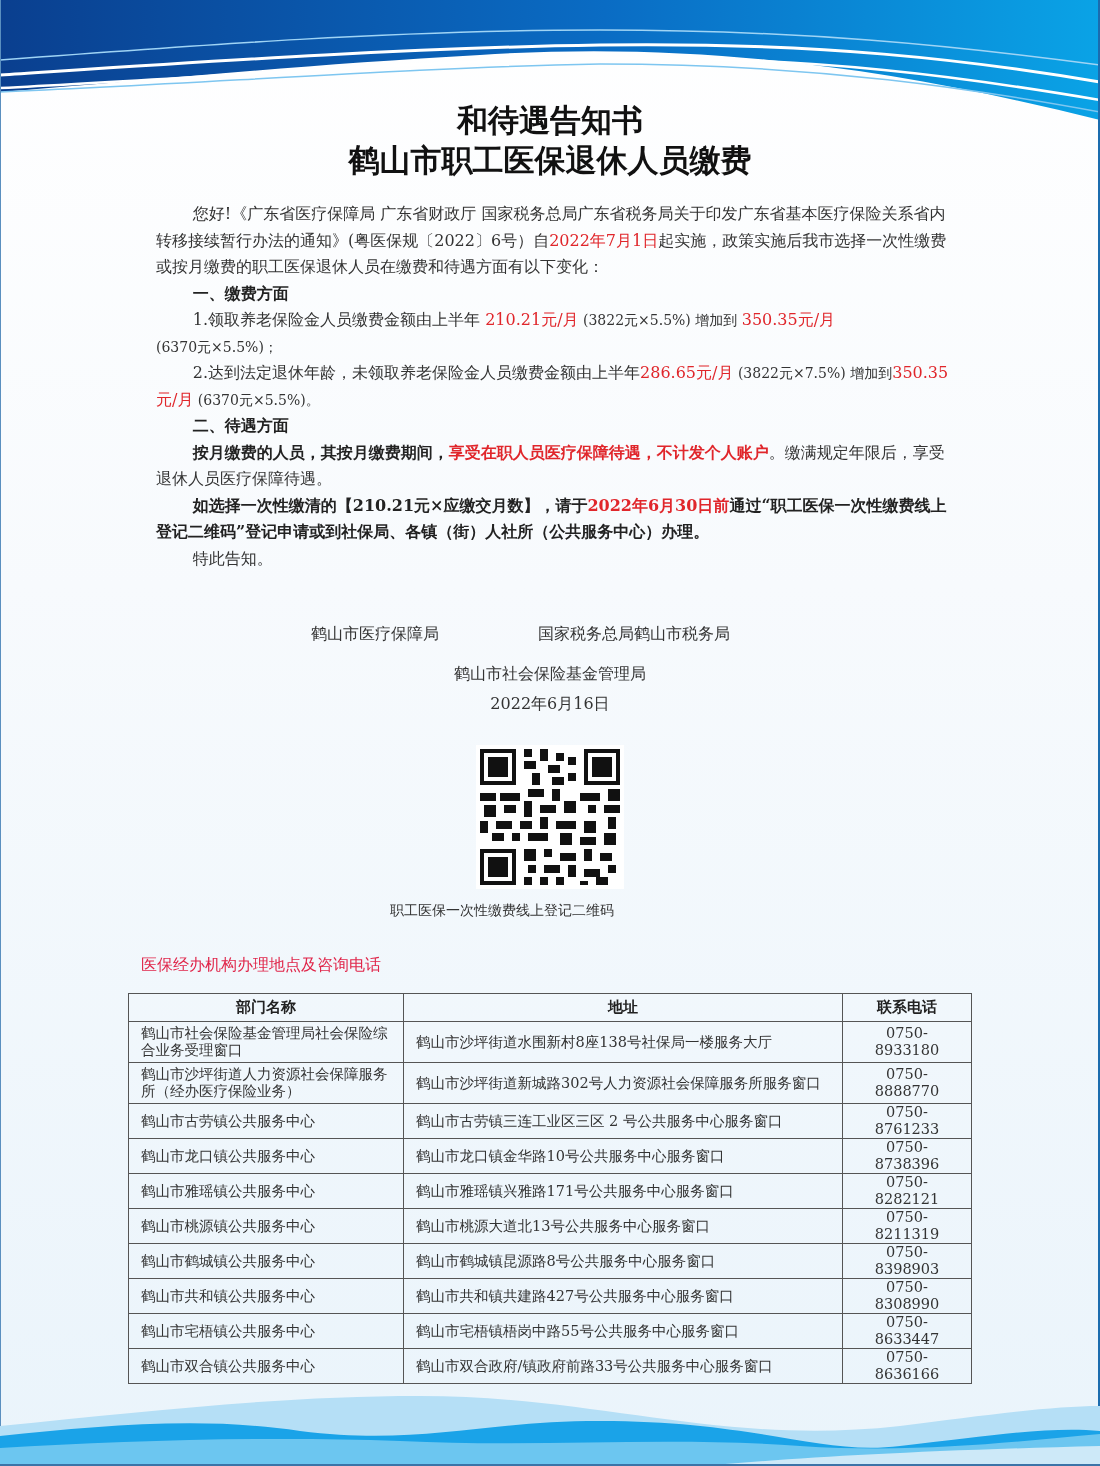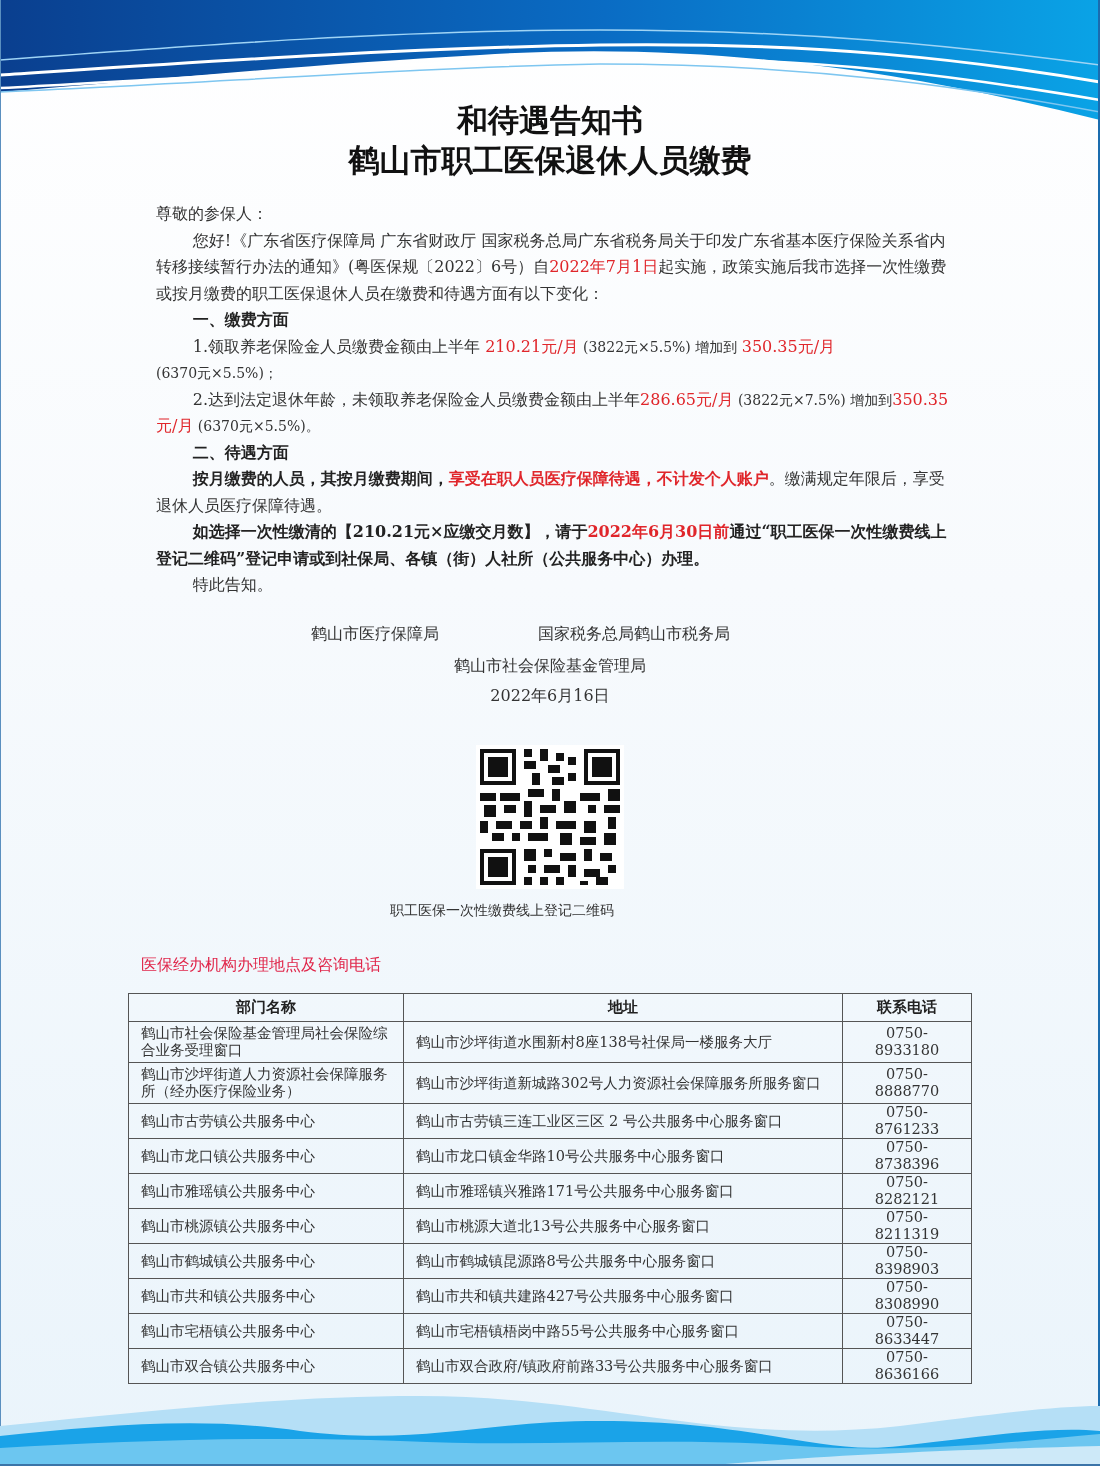--- a/index.html
+++ b/index.html
@@ -72,39 +72,38 @@
 </svg>
 <div class="frame-left"></div>
 <div class="frame-right"></div>
 
 <div class="title">
   <div>和待遇告知书</div>
   <div>鹤山市职工医保退休人员缴费</div>
 </div>
 
 <div class="body-text">
-  <p>尊敬的参保人：</p>
   <p class="indent"><span>您好!《广东省医疗保障局 广东省财政厅 国家税务总局广东省税务局关于印发广东省基本医疗保险关系省内转移接续暂行办法的通知》(粤医保规〔2022〕6号）自</span><span class="red">2022年7月1日</span><span>起实施，政策实施后我市选择一次性缴费或按月缴费的职工医保退休人员在缴费和待遇方面有以下变化：</span></p>
 
   <p class="heading">一、缴费方面</p>
   <p class="indent"><span>1.领取养老保险金人员缴费金额由上半年 </span><span class="red">210.21元/月</span><span class="small"> (3822元×5.5%) 增加到 </span><span class="red">350.35元/月</span><br><span class="small">(6370元×5.5%)；</span></p>
   <p class="indent"><span>2.达到法定退休年龄，未领取养老保险金人员缴费金额由上半年</span><span class="red">286.65元/月</span><span class="small"> (3822元×7.5%) 增加到</span><span class="red">350.35元/月</span><span class="small"> (6370元×5.5%)。</span></p>
 
   <p class="heading">二、待遇方面</p>
   <p class="indent"><span class="b">按月缴费的人员，其按月缴费期间，</span><span class="red b" style="color:#e0262b">享受在职人员医疗保障待遇，不计发个人账户</span><span>。缴满规定年限后，享受退休人员医疗保障待遇。</span></p>
   <p class="indent"><span class="b">如选择一次性缴清的【210.21元×应缴交月数】，请于</span><span class="red b" style="color:#e0262b">2022年6月30日前</span><span class="b">通过“职工医保一次性缴费线上登记二维码”登记申请或到社保局、各镇（街）人社所（公共服务中心）办理。</span></p>
   <p class="indent">特此告知。</p>
 </div>
 
 <div class="signers">
   <div class="sign-row">
     <span class="sign-l">鹤山市医疗保障局</span>
     <span class="sign-r">国家税务总局鹤山市税务局</span>
   </div>
-  <div class="sign-c" style="margin-top:1px">鹤山市社会保险基金管理局</div>
+  <div class="sign-c" style="margin-top:9px">鹤山市社会保险基金管理局</div>
   <div class="sign-c">2022年6月16日</div>
 </div>
 
 <div class="qr-box">
   <svg width="148" height="144" viewBox="0 0 37 36" shape-rendering="crispEdges">
     <rect width="37" height="36" fill="#fff"></rect>
     <g fill="#111">
 
       <rect x="1" y="1" width="9" height="9"></rect>
         <rect x="2" y="2" width="7" height="7" fill="#fff"></rect>

